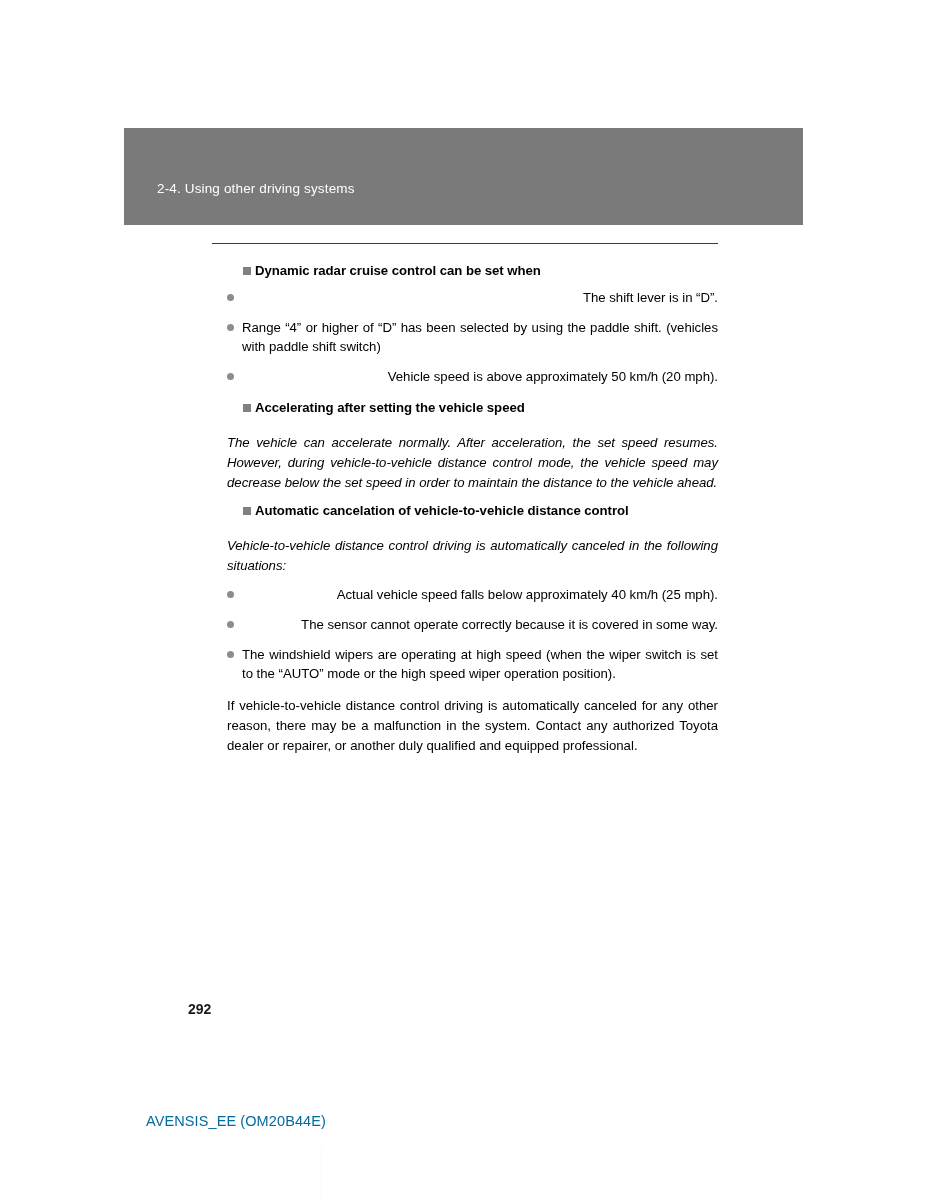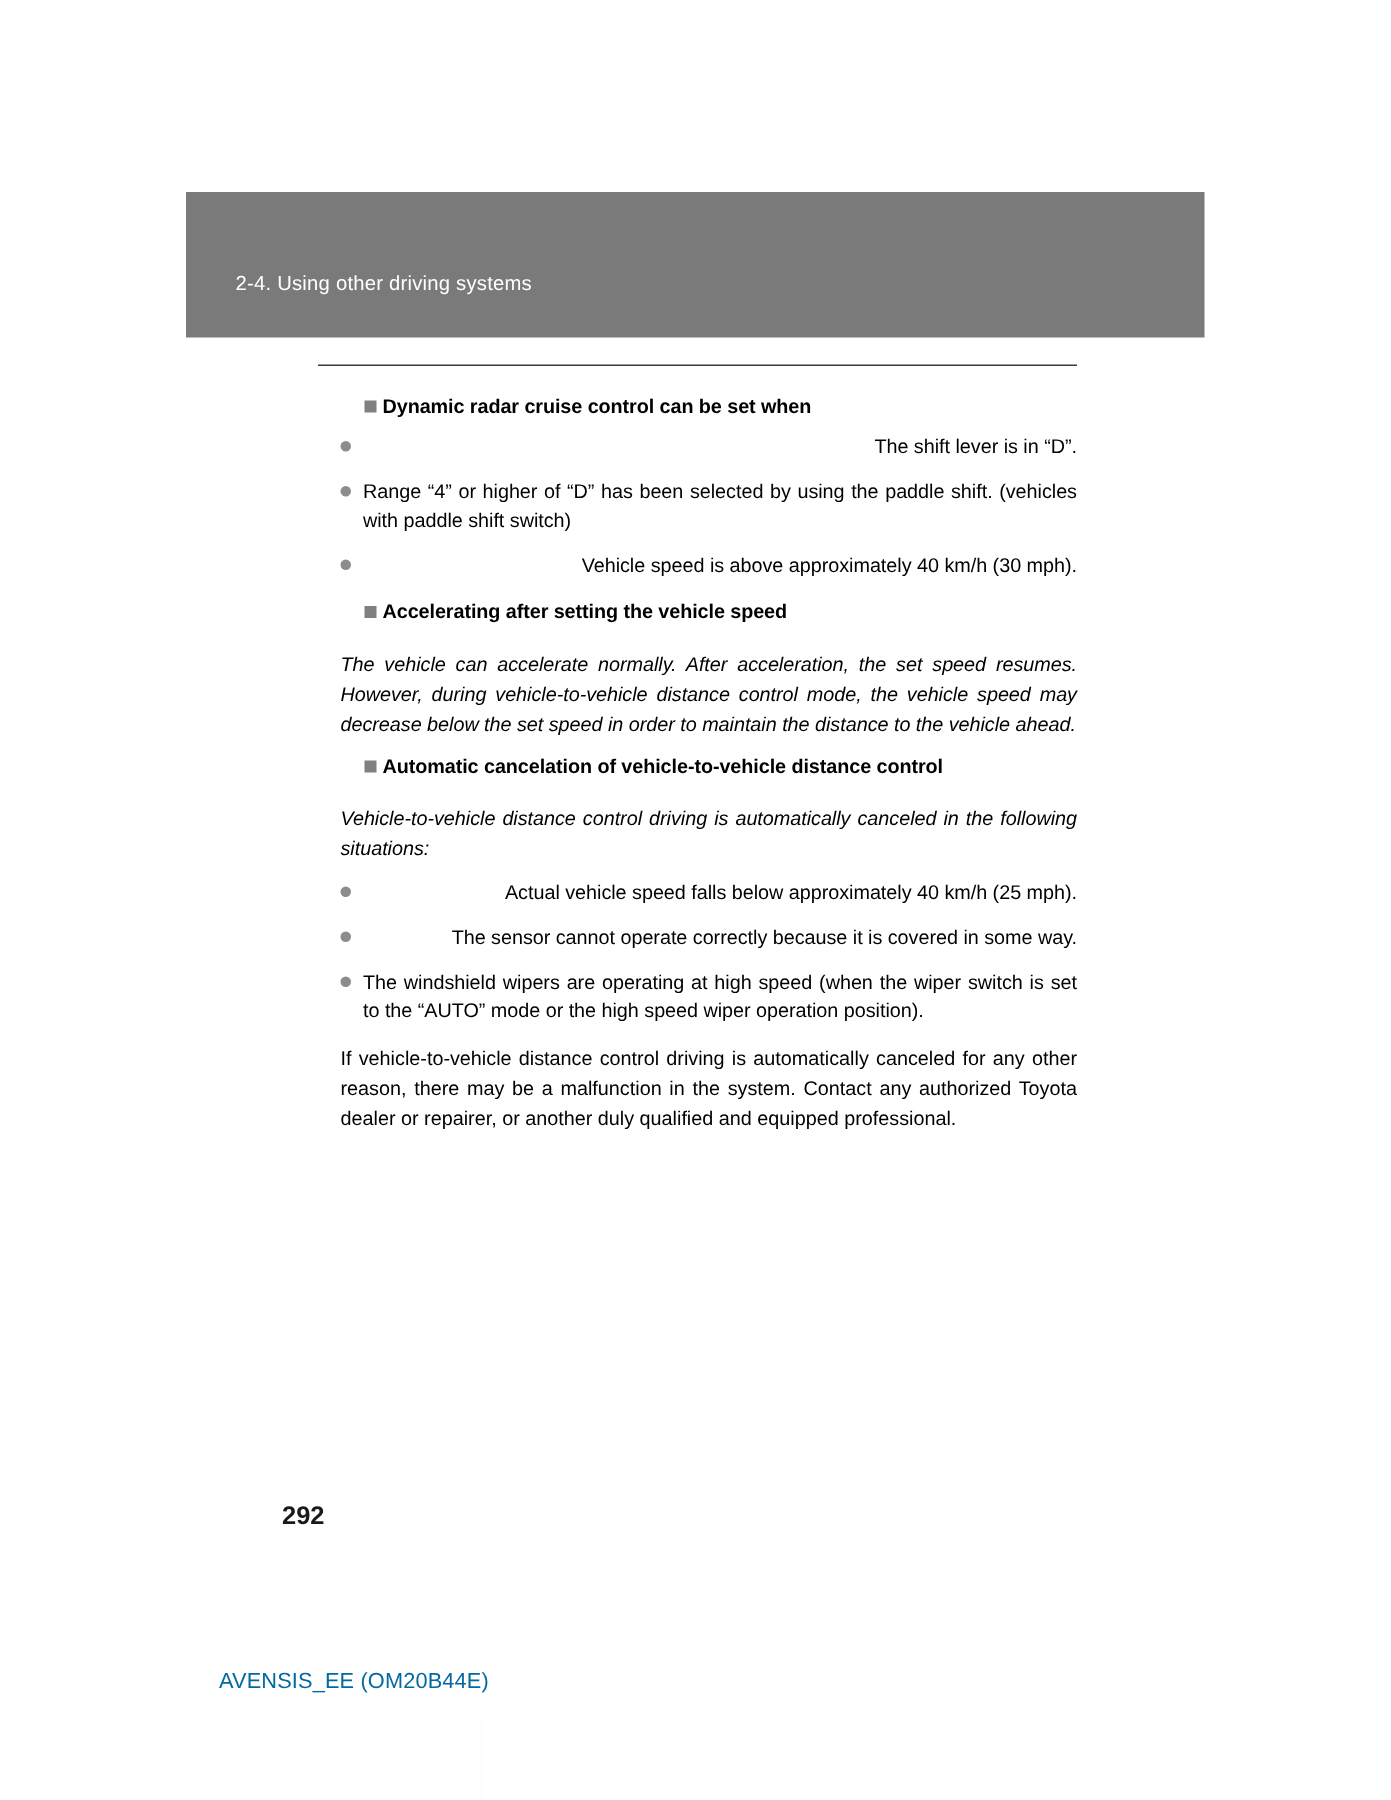--- a/index.html
+++ b/index.html
@@ -122,21 +122,21 @@
   .blist li.nojust { text-align: right; }
 
   .gap-after { margin-bottom: 12px; }
   .gap-after-sm { margin-bottom: 9px; }
 
   
   .page-number {
     position: absolute;
     left: 188px;
     top: 1001px;
-    font-size: 17px;
+    font-size: 14px;
     font-weight: bold;
     color: #1a1a1a;
   }
 
   
   .footer {
     position: absolute;
     left: 146px;
     top: 1113px;
     font-size: 14.5px;
@@ -175,21 +175,21 @@
     <li class="nojust">
       <span class="rd-bullet" style="background: rgb(140, 140, 140);"></span>
       <span>The shift lever is in “D”.</span>
     </li>
     <li>
       <span class="rd-bullet" style="background: rgb(140, 140, 140);"></span>
       <span>Range “4” or higher of “D” has been selected by using the paddle shift. (vehicles with paddle shift switch)</span>
     </li>
     <li class="nojust">
       <span class="rd-bullet" style="background: rgb(140, 140, 140);"></span>
-      <span>Vehicle speed is above approximately 40 km/h (30 mph).</span>
+      <span>Vehicle speed is above approximately 50 km/h (20 mph).</span>
     </li>
   </ul>
 
   <div class="sec-head">
     <span class="sq-bullet" style="background: rgb(128, 128, 128);"></span>
     <span class="sec-head-text">Accelerating after setting the vehicle speed</span>
   </div>
 
   <p class="para gap-after-sm">The vehicle can accelerate normally. After acceleration, the set speed resumes. However, during vehicle-to-vehicle distance control mode, the vehicle speed may decrease below the set speed in order to maintain the distance to the vehicle ahead.</p>
 

